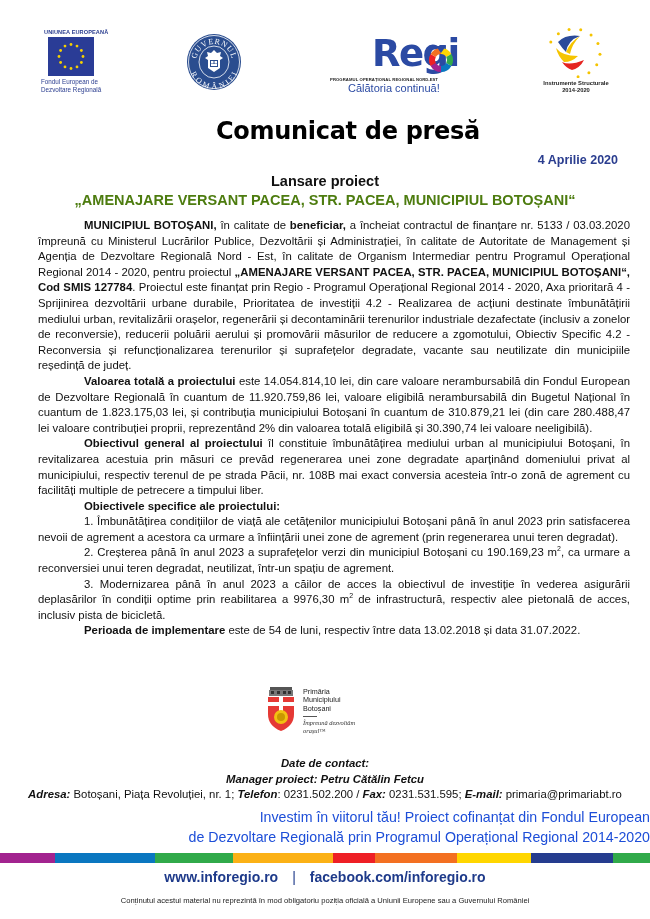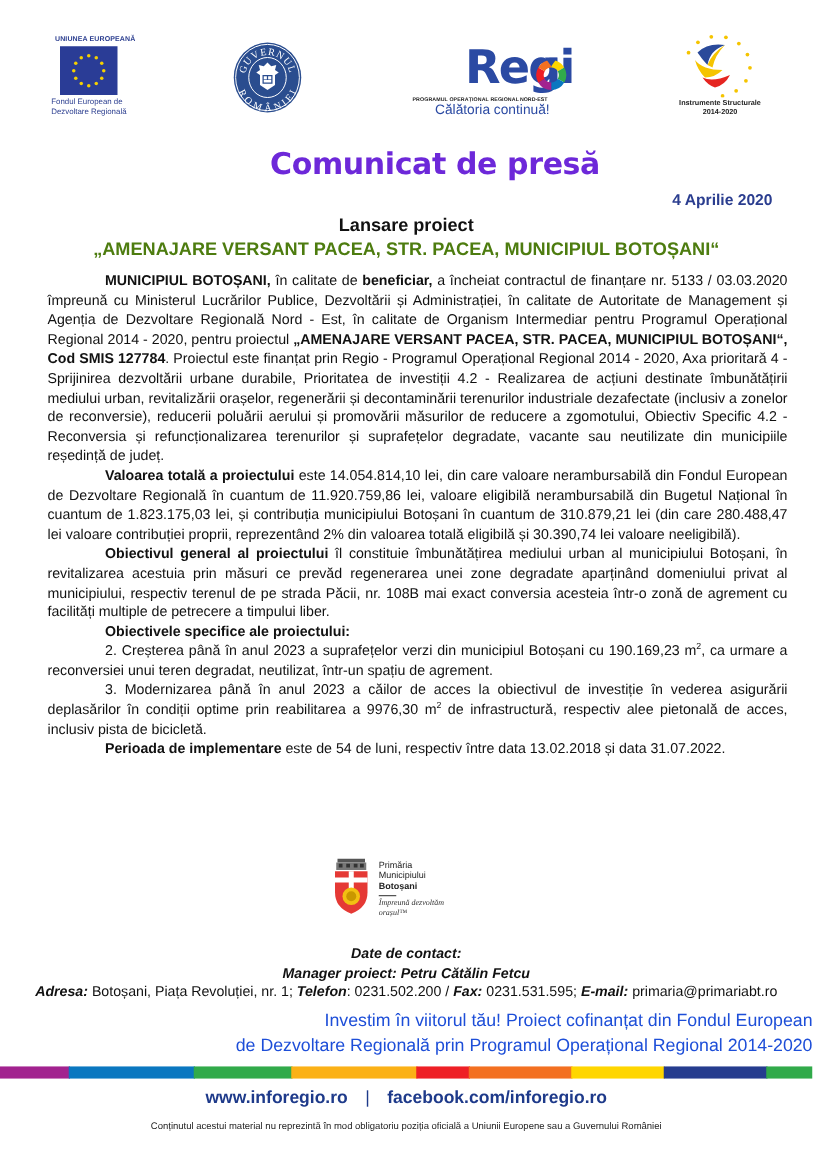--- a/index.html
+++ b/index.html
@@ -19,37 +19,37 @@
   .regio-word { position: absolute; left: 3px; top: -4px; font-family: "DejaVu Sans", sans-serif; font-weight: bold; font-size: 37px; color: #2b4aa3; letter-spacing: -1.5px; line-height: 44px; margin-left: 43px; }
   .regio-sub { position: absolute; left: 4px; top: 41px; font-size: 4.2px; font-weight: bold; color: #222; letter-spacing: 0.1px; white-space: nowrap; }
   .regio-sub2 { position: absolute; left: 90px; top: 41px; font-size: 4.2px; font-weight: bold; color: #222; white-space: nowrap; }
   .regio-tag { position: absolute; left: 22px; top: 46px; font-size: 11px; color: #2b4aa3; white-space: nowrap; }
   .regio-o { position: absolute; left: 100px; top: 9px; width: 30px; height: 30px; }
 
   .is-logo { position: absolute; left: 536px; top: 26px; width: 80px; height: 72px; }
   .is-text { position: absolute; left: 0; top: 54px; width: 80px; text-align: center; font-size: 5.8px; font-weight: bold; color: #222; line-height: 7px; }
 
   
-  .title { position: absolute; top: 117px; left: 0; width: 650px; text-align: center; font-size: 24px; font-weight: bold; color: #6d28d9; font-family: "DejaVu Sans", sans-serif; letter-spacing: -0.3px; padding-left: 46px; }
+  .title { position: absolute; top: 117px; left: 0; width: 650px; text-align: center; font-size: 24px; font-weight: bold; color: #000000; font-family: "DejaVu Sans", sans-serif; letter-spacing: -0.3px; padding-left: 46px; }
   .date { position: absolute; top: 153px; right: 32px; font-size: 12.5px; font-weight: bold; color: #2a3d8f; }
   .subtitle1 { position: absolute; top: 173px; left: 0; width: 650px; text-align: center; font-size: 14.5px; font-weight: bold; color: #111; }
   .subtitle2 { position: absolute; top: 192px; left: 0; width: 650px; text-align: center; font-size: 14.5px; font-weight: bold; color: #4d7c0f; }
 
   
   .body-text { position: absolute; top: 218px; left: 26px; width: 592px; font-size: 11.35px; line-height: 15.6px; text-align: justify; color: #111; font-family: "Liberation Sans", sans-serif; margin-left: 12px; }
   .body-text p { text-indent: 46px; }
   .body-text b { font-weight: bold; }
   .body-text sup { font-size: 7px; line-height: 0; }
   .body-text p.h-obj { text-indent: 46px; }
 
   
   .primaria { position: absolute; left: 266px; top: 686px; width: 120px; height: 60px; }
   .prim-shield { position: absolute; left: 0; top: 0; width: 30px; height: 46px; }
   .prim-text { position: absolute; left: 37px; top: 2px; font-size: 7.2px; line-height: 8.4px; color: #222; }
-  .prim-text b { font-weight: bold; }
+  .prim-text b { font-weight: normal; }
   .prim-line { position: absolute; left: 37px; top: 30px; width: 14px; height: 1px; background: #555; }
   .prim-motto { position: absolute; left: 37px; top: 33px; font-family: "Liberation Serif", serif; font-style: italic; font-size: 6.4px; line-height: 7.6px; color: #333; }
 
   
   .contact { position: absolute; top: 756px; left: 0; width: 650px; text-align: center; font-size: 11.35px; line-height: 15.5px; color: #111; }
   .contact b { font-weight: bold; font-style: italic; }
 
   
   .footer-slogan { position: absolute; top: 807px; left: 0; width: 650px; text-align: right; font-size: 14.2px; line-height: 20px; color: #1d4ed8; }
   .color-bar { position: absolute; top: 853px; left: 0; width: 650px; height: 10px; }
@@ -159,20 +159,21 @@
 
 <div class="body-text">
   <p><b>MUNICIPIUL BOTOȘANI,</b><span> în calitate de </span><b>beneficiar,</b><span> a încheiat contractul de finanțare nr. 5133 / 03.03.2020 împreună cu Ministerul Lucrărilor Publice, Dezvoltării și Administrației, în calitate de Autoritate de Management și Agenția de Dezvoltare Regională Nord - Est, în calitate de Organism Intermediar pentru Programul Operațional Regional 2014 - 2020, pentru proiectul </span><b>„AMENAJARE VERSANT PACEA, STR. PACEA, MUNICIPIUL BOTOȘANI“, Cod SMIS 127784</b><span>. Proiectul este finanțat prin Regio - Programul Operațional Regional 2014 - 2020, Axa prioritară 4 - Sprijinirea dezvoltării urbane durabile, Prioritatea de investiții 4.2 - Realizarea de acțiuni destinate îmbunătățirii mediului urban, revitalizării orașelor, regenerării și decontaminării terenurilor industriale dezafectate (inclusiv a zonelor de reconversie), reducerii poluării aerului și promovării măsurilor de reducere a zgomotului, Obiectiv Specific 4.2 - Reconversia și refuncționalizarea terenurilor și suprafețelor degradate, vacante sau neutilizate din municipiile reședință de județ.</span></p>
 
   <p><b>Valoarea totală a proiectului</b><span> este 14.054.814,10 lei, din care valoare nerambursabilă din Fondul European de Dezvoltare Regională în cuantum de 11.920.759,86 lei, valoare eligibilă nerambursabilă din Bugetul Național în cuantum de 1.823.175,03 lei, și contribuția municipiului Botoșani în cuantum de 310.879,21 lei (din care 280.488,47 lei valoare contribuției proprii, reprezentând 2% din valoarea totală eligibilă și 30.390,74 lei valoare neeligibilă).</span></p>
 
   <p><b>Obiectivul general al proiectului</b><span> îl constituie îmbunătățirea mediului urban al municipiului Botoșani, în revitalizarea acestuia prin măsuri ce prevăd regenerarea unei zone degradate aparținând domeniului privat al municipiului, respectiv terenul de pe strada Păcii, nr. 108B mai exact conversia acesteia într-o zonă de agrement cu facilități multiple de petrecere a timpului liber.</span></p>
 
   <p class="h-obj"><b>Obiectivele specifice ale proiectului:</b></p>
 
+  <p><span>1. Îmbunătățirea condițiilor de viață ale cetățenilor municipiului Botoșani până în anul 2023 prin satisfacerea nevoii de agrement a acestora ca urmare a înființării unei zone de agrement (prin regenerarea unui teren degradat).</span></p>
 
   <p><span>2. Creșterea până în anul 2023 a suprafețelor verzi din municipiul Botoșani cu 190.169,23 m</span><sup>2</sup><span>, ca urmare a reconversiei unui teren degradat, neutilizat, într-un spațiu de agrement.</span></p>
 
   <p><span>3. Modernizarea până în anul 2023 a căilor de acces la obiectivul de investiție în vederea asigurării deplasărilor în condiții optime prin reabilitarea a 9976,30 m</span><sup>2</sup><span> de infrastructură, respectiv alee pietonală de acces, inclusiv pista de bicicletă.</span></p>
 
   <p><b>Perioada de implementare</b><span> este de 54 de luni, respectiv între data 13.02.2018 și data 31.07.2022.</span></p>
 </div>
 
 <div class="primaria">
   <svg class="prim-shield" viewBox="0 0 30 46">

